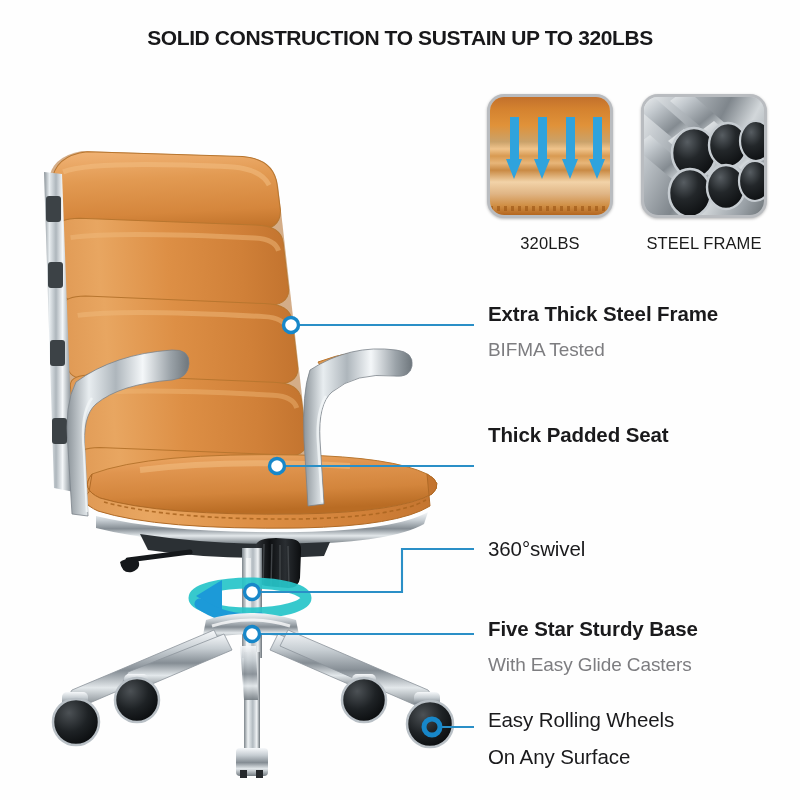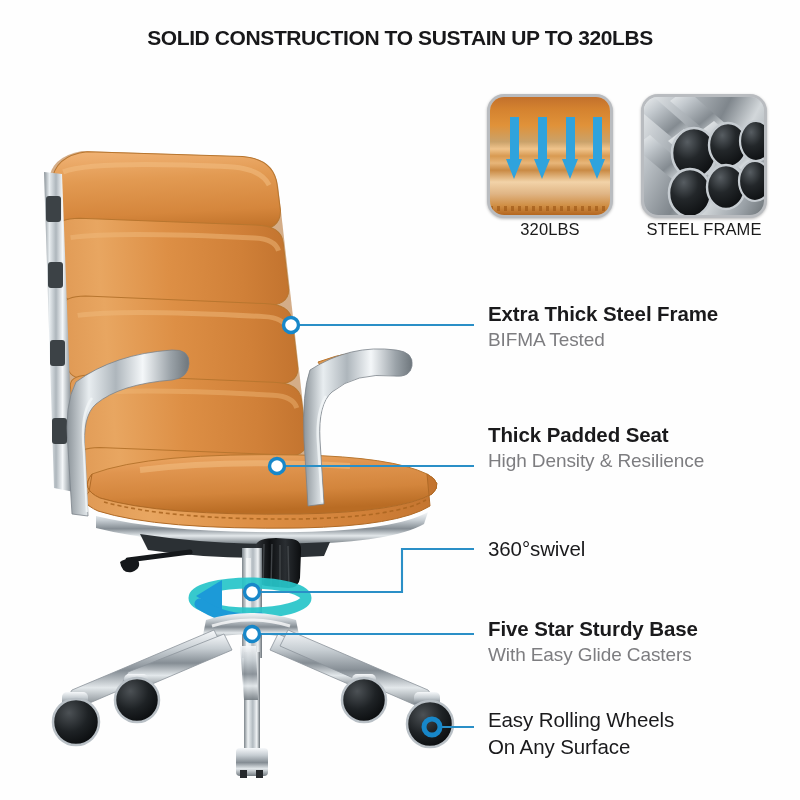--- a/index.html
+++ b/index.html
@@ -49,21 +49,21 @@
     width: 126px;
     height: 124px;
     border-radius: 17px;
     border: 3px solid #b9bcc0;
     overflow: hidden;
     position: relative;
     background: #cfd2d6;
     box-shadow: 0 1px 3px rgba(0,0,0,.28);
   }
   .badge-label {
-    margin-top: 2px;
+    margin-top: 16px;
     text-align: center;
     font-size: 16.5px;
     color: #1a1a1a;
     letter-spacing: .1px;
     white-space: nowrap;
   }
 
   
   .cushion-bg {
     position: absolute; inset: 0;
@@ -122,21 +122,21 @@
     letter-spacing: -0.1px;
     white-space: nowrap;
     line-height: 1.24;
   }
   .callout .c-sub {
     font-size: 19px;
     color: #7d7d80;
     letter-spacing: -0.1px;
     white-space: nowrap;
     line-height: 1.28;
-    margin-top: 2px;
+    margin-top: 12px;
   }
   .callout.plain .c-title { font-weight: normal; }
   .callout.plain .c-sub { color: #1a1a1c; font-weight: normal; font-size: 20.5px; }
 
   .lines { position: absolute; left: 0; top: 0; width: 800px; height: 800px; pointer-events: none; }
 </style>
 </head>
 <body>
 
 <div id="page">
@@ -410,21 +410,20 @@
     <circle cx="432" cy="727" r="8" fill="none" stroke="#1787c9" stroke-width="5"></circle>
   </svg>
 
   <div class="callout" style="left:488px; top:301px;">
     <div class="c-title">Extra Thick Steel Frame</div>
     <div class="c-sub">BIFMA Tested</div>
   </div>
 
   <div class="callout" style="left:488px; top:422px;">
     <div class="c-title">Thick Padded Seat</div>
-    <div class="c-sub">High Density &amp; Resilience</div>
   </div>
 
   <div class="callout" style="left:488px; top:536px;">
     <div class="c-title" style="font-weight:normal;">360°swivel</div>
   </div>
 
   <div class="callout" style="left:488px; top:616px;">
     <div class="c-title">Five Star Sturdy Base</div>
     <div class="c-sub">With Easy Glide Casters</div>
   </div>

